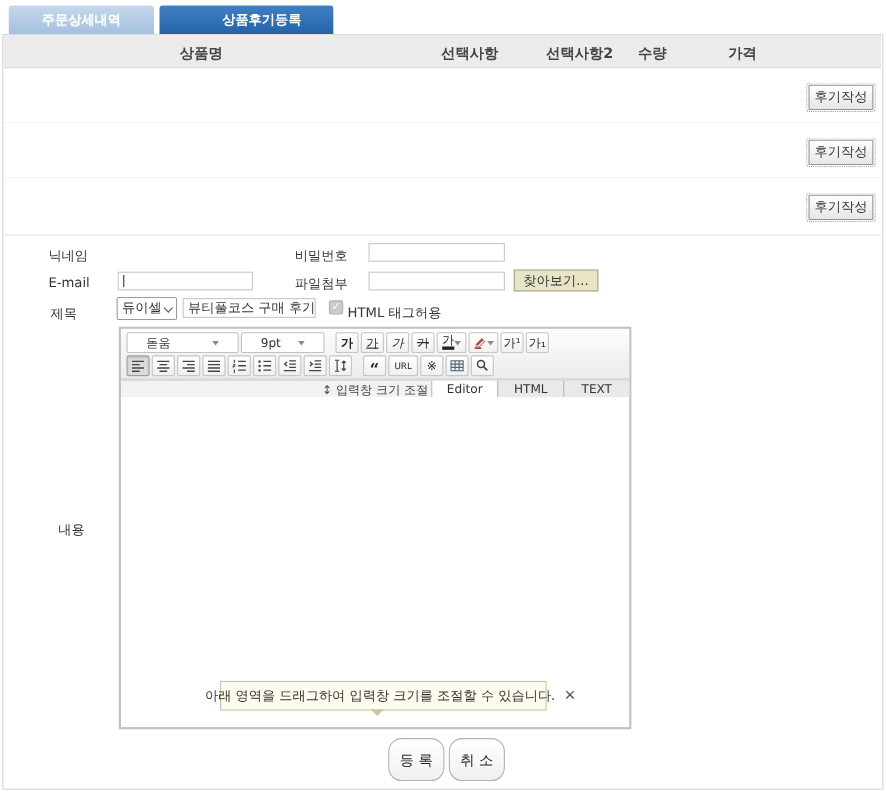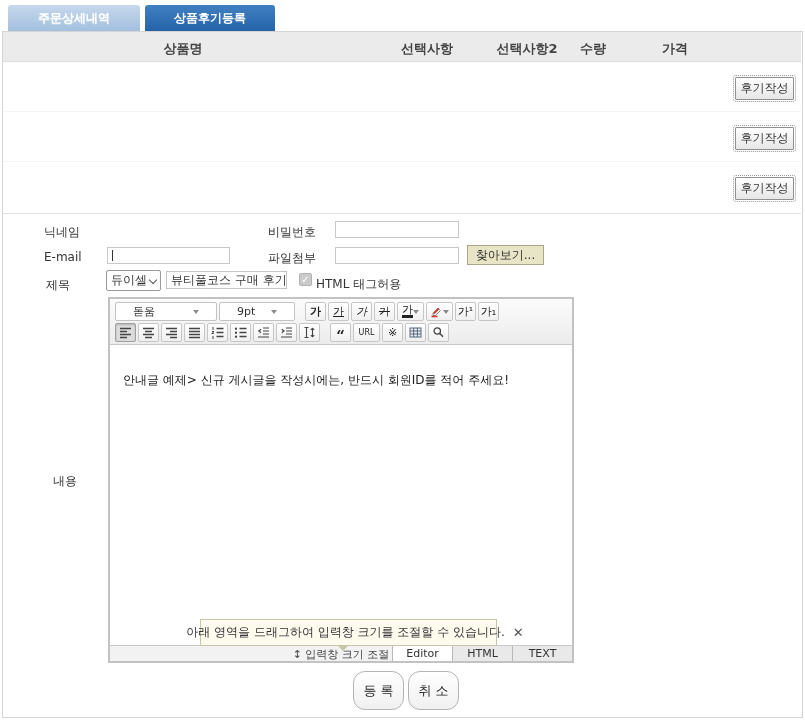--- a/index.html
+++ b/index.html
@@ -9,21 +9,21 @@
     font-size:12px;color:#333;overflow:hidden;
   }
   .abs{position:absolute;}
 
   
   .tab{position:absolute;top:5px;height:26px;border-radius:3px 3px 0 0;
        display:flex;align-items:center;justify-content:center;
        font-weight:bold;font-size:12px;color:#fff;cursor:pointer;}
   .tab-inactive{left:8px;width:132px;background:linear-gradient(#c6d8ec,#a3c0de);
        text-shadow:0 1px 1px rgba(255,255,255,.35);}
-  .tab-active{left:145px;width:130px;background:linear-gradient(#4080c2,#2563a8);}
+  .tab-active{left:145px;width:130px;background:linear-gradient(#4080c2,#2563a8);padding-left:28px;}
 
   
   .panel{left:2px;top:31px;width:799px;height:685px;border:1px solid #d5d5d5;background:#fff;}
   .table-header{left:3px;top:32px;width:798px;height:29px;background:#ebebeb;border-bottom:1px solid #dcdcdc;}
   .col{position:absolute;top:8px;transform:translateX(-50%);font-weight:bold;font-size:13px;color:#444;white-space:nowrap;}
   .row-sep{position:absolute;left:3px;width:798px;height:1px;background:#f3f3f3;}
   .form-sep{position:absolute;left:3px;width:798px;height:1px;background:#e2e2e2;}
 
   .btn-review{position:absolute;left:735px;width:57px;height:21px;
       background:linear-gradient(#ffffff,#e6e6e6);border:1px solid #919191;
@@ -255,23 +255,20 @@
       </div>
       <div class="tb-btn">
         <svg class="ic" width="13" height="13" viewBox="0 0 13 13">
             <circle cx="5.3" cy="5" r="3.2" fill="none" stroke="#444" stroke-width="1.3"></circle>
             <path d="M7.8 7.5l3.2 3.2" stroke="#444" stroke-width="1.5"></path>
           </svg>
       </div>
     </div>
   </div>
 
-  <div class="edit-area">
-    <span>안내글 예제&gt; 신규 게시글을 작성시에는, 반드시 회원ID를 적어 주세요!</span>
-  </div>
 
   <div class="resize-bar">
     <div class="resize-label">
       <span>↕</span>
       <span>입력창 크기 조절</span>
     </div>
     <div class="mode-tabs">
       <div class="mode-tab active">Editor</div>
       <div class="mode-tab">HTML</div>
       <div class="mode-tab">TEXT</div>

